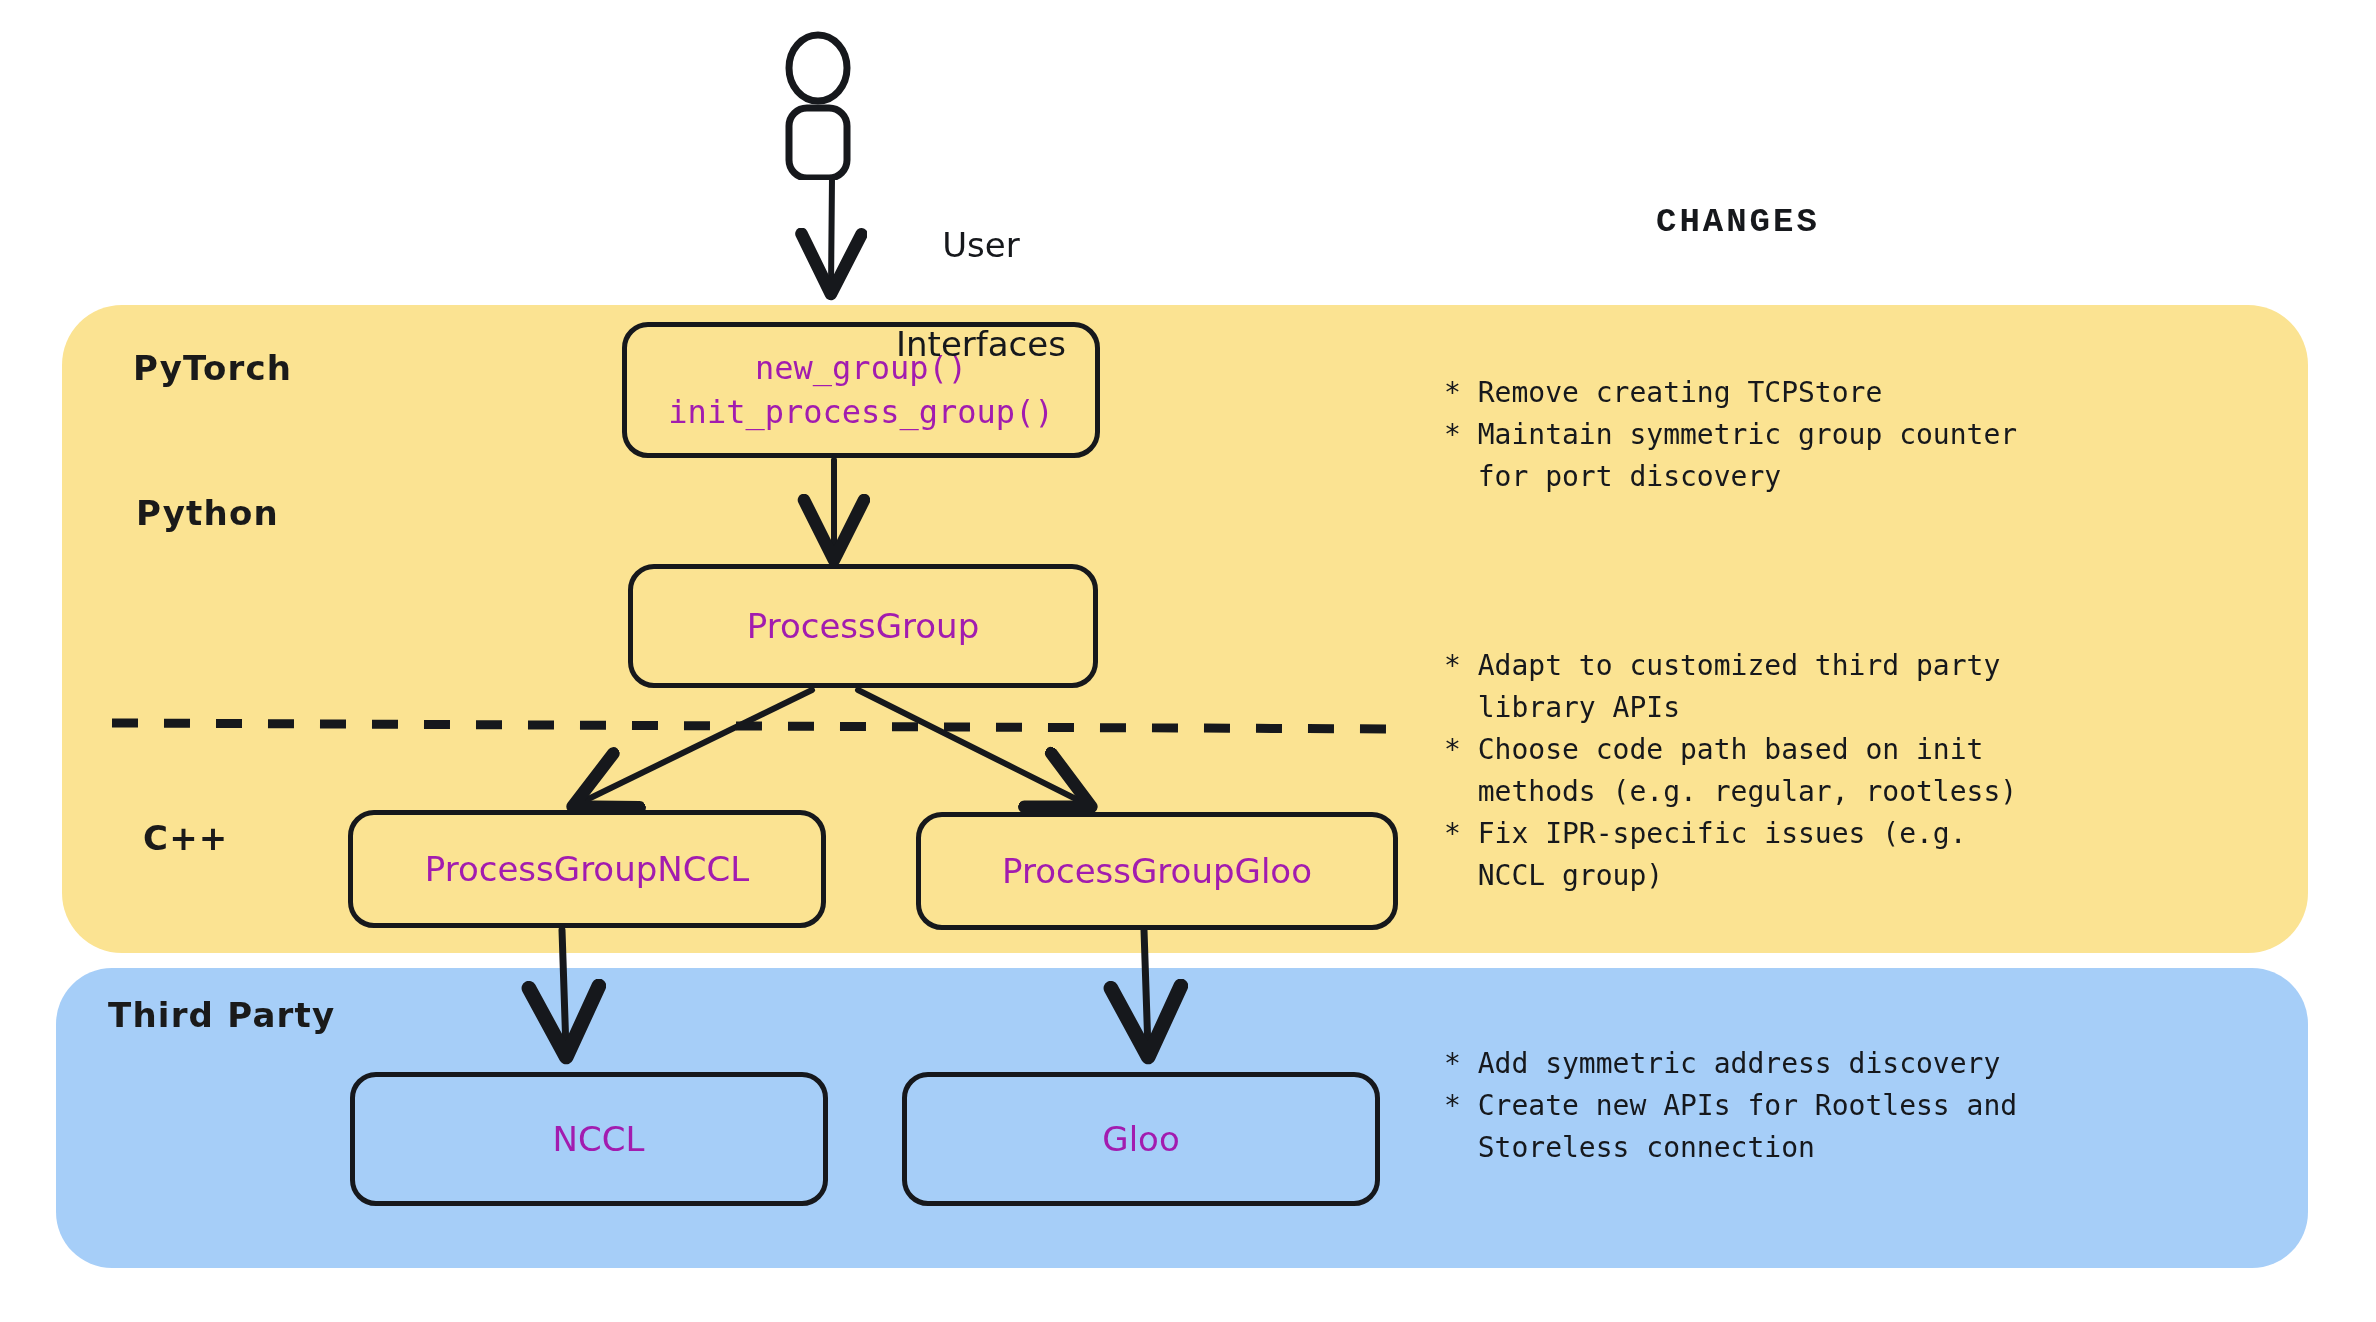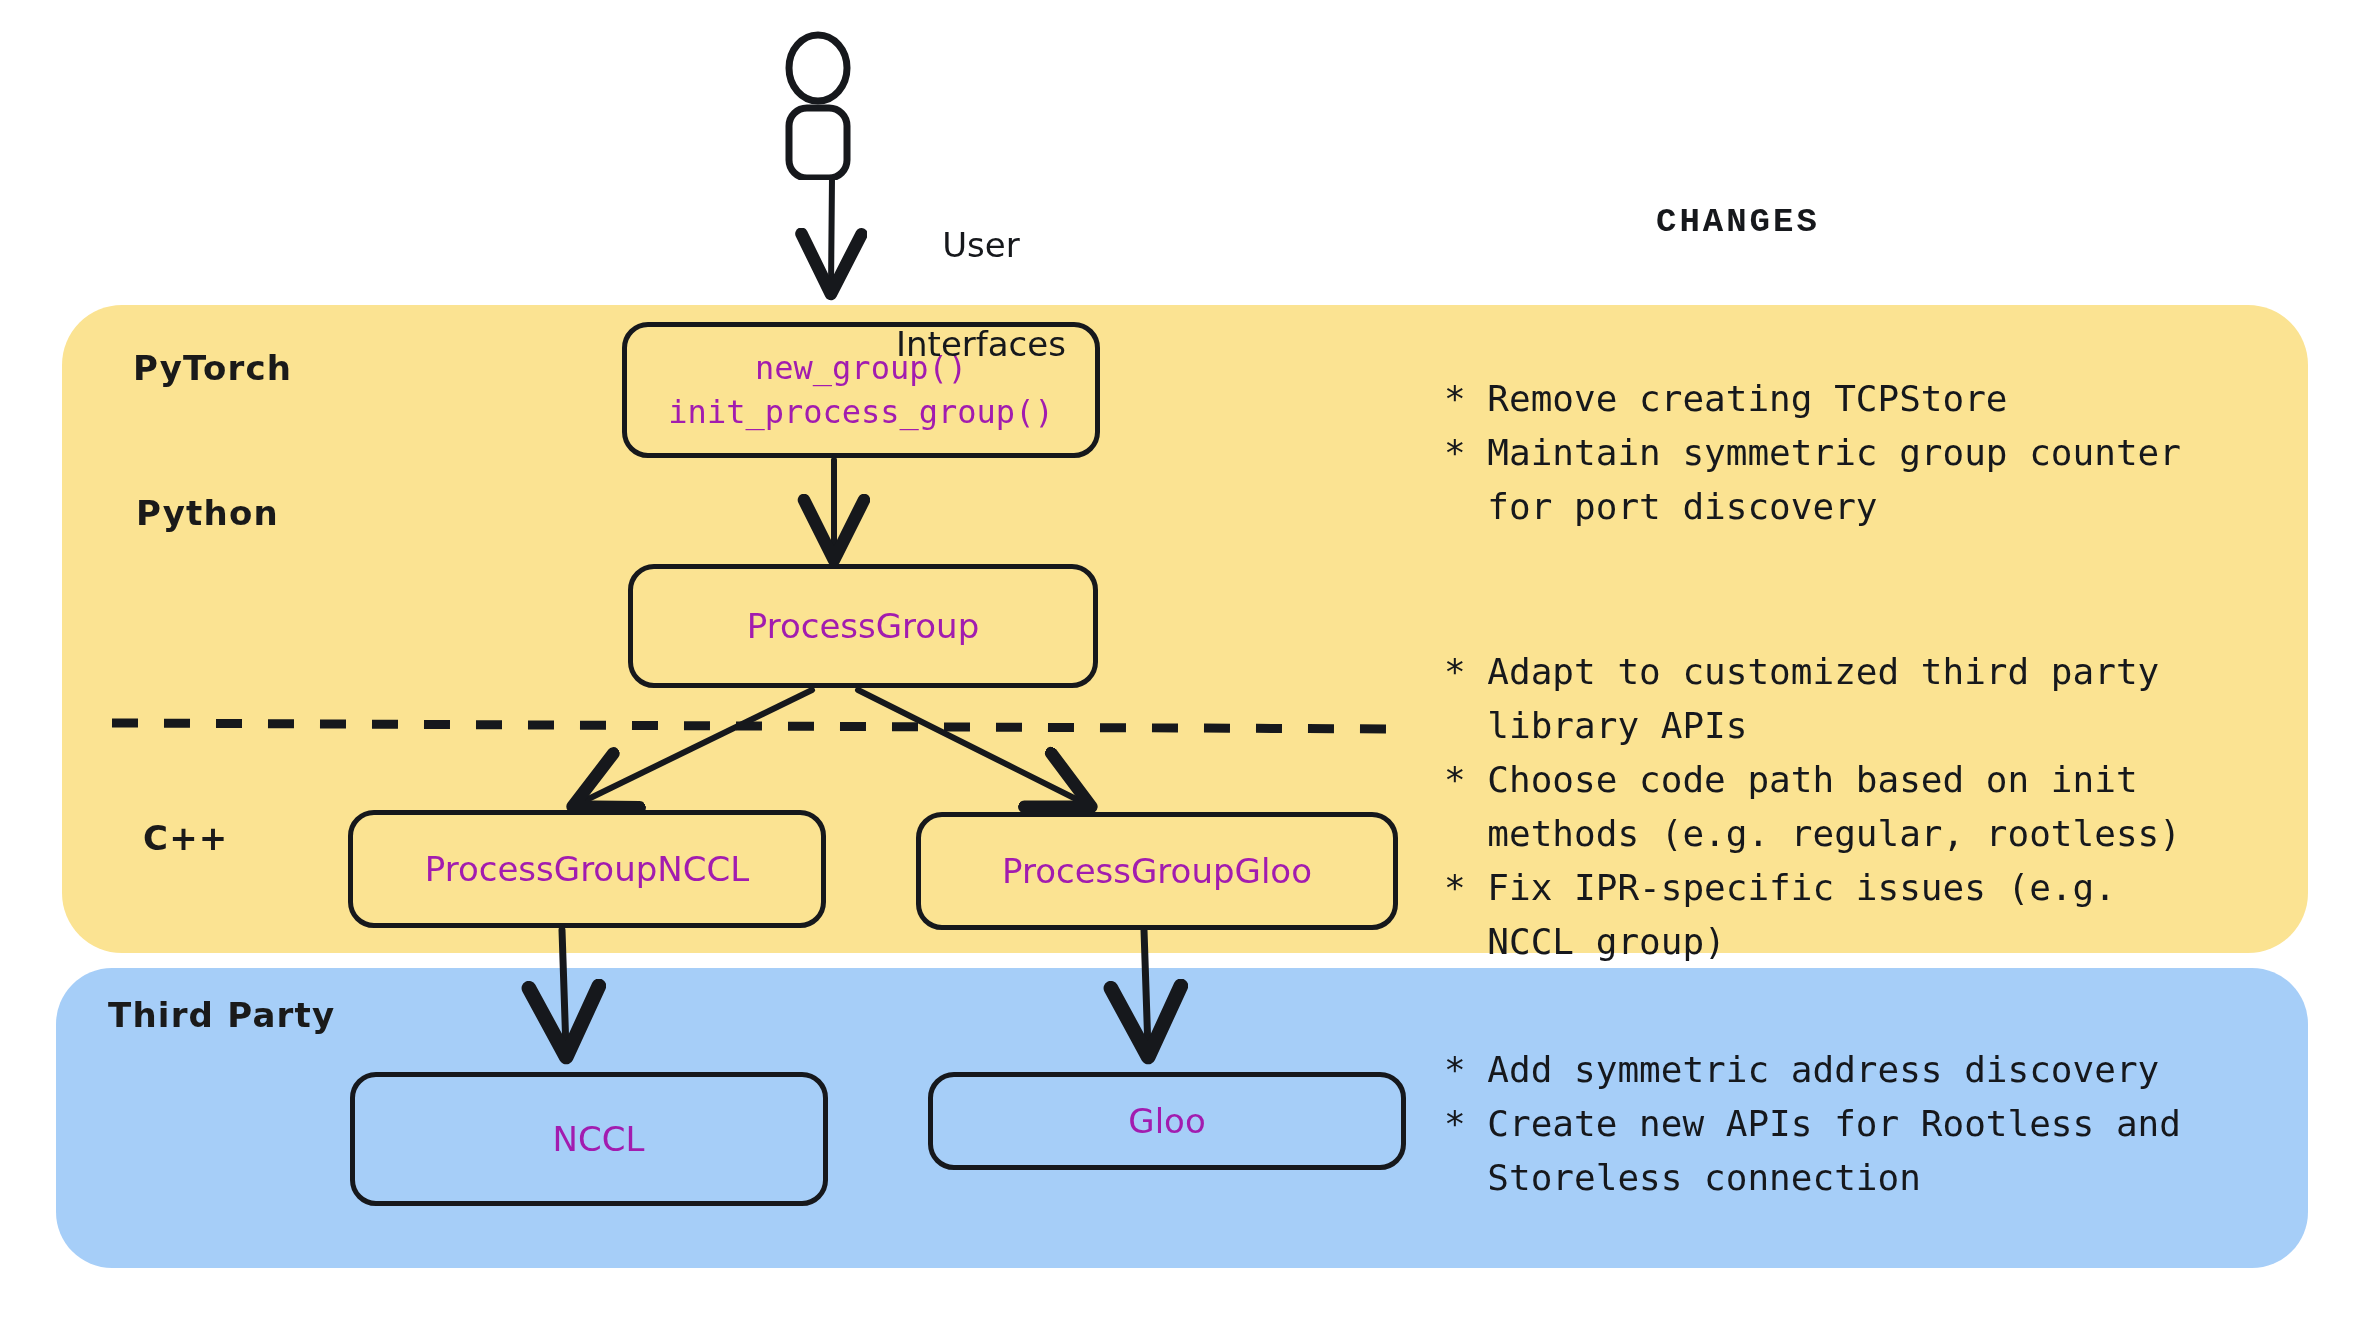--- a/index.html
+++ b/index.html
@@ -93,21 +93,21 @@
     font-size: 34px;
     font-weight: 700;
     letter-spacing: 3px;
     color: #16181c;
     white-space: nowrap;
   }
   .changes-block {
     position: absolute;
     z-index: 8;
     font-family: "DejaVu Sans Mono", monospace;
-    font-size: 36px;
+    font-size: 28px;
     color: #16181c;
     line-height: 1.5;
     white-space: pre;
   }
   .person-icon {
     position: absolute;
     z-index: 8;
   }
 </style>
 </head>
@@ -185,21 +185,21 @@
   </div>
 
   <div class="node node-yellow" style="left:888px; top:812px; width:482px; height:118px;justify-content:center;">
     <span>ProcessGroupGloo</span>
   </div>
 
   <div class="node node-blue" style="left:322px; top:1072px; width:478px; height:134px;padding-left:19px;">
     <span>NCCL</span>
   </div>
 
-  <div class="node node-blue" style="left:900px; top:1072px; width:478px; height:98px;">
+  <div class="node node-blue" style="left:874px; top:1072px; width:478px; height:134px;">
     <span>Gloo</span>
   </div>
 
   <div class="changes-title" style="left:1656px; top:203px;">CHANGES</div>
 
   <div class="changes-block" style="left:1444px; top:372px;">* Remove creating TCPStore
 * Maintain symmetric group counter
   for port discovery</div>
 
   <div class="changes-block" style="left:1444px; top:1043px;">* Add symmetric address discovery

